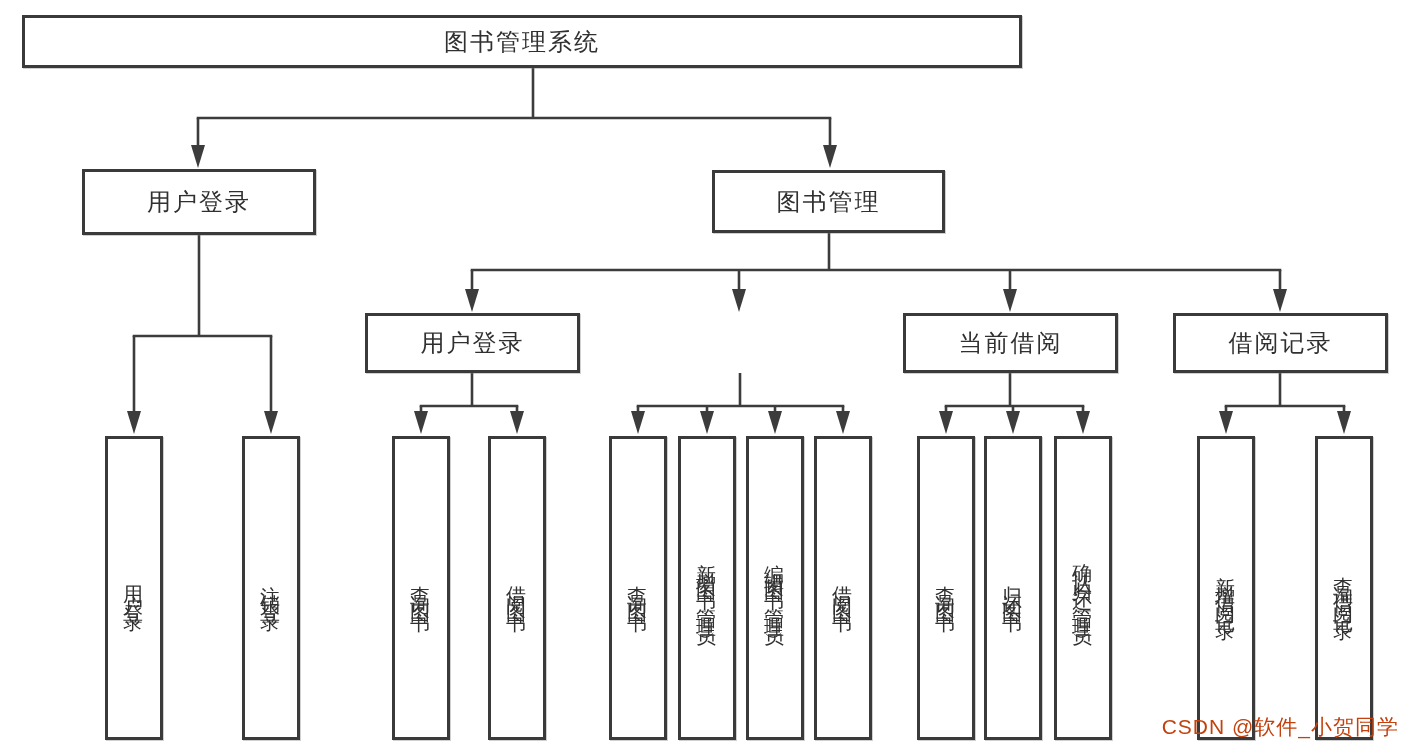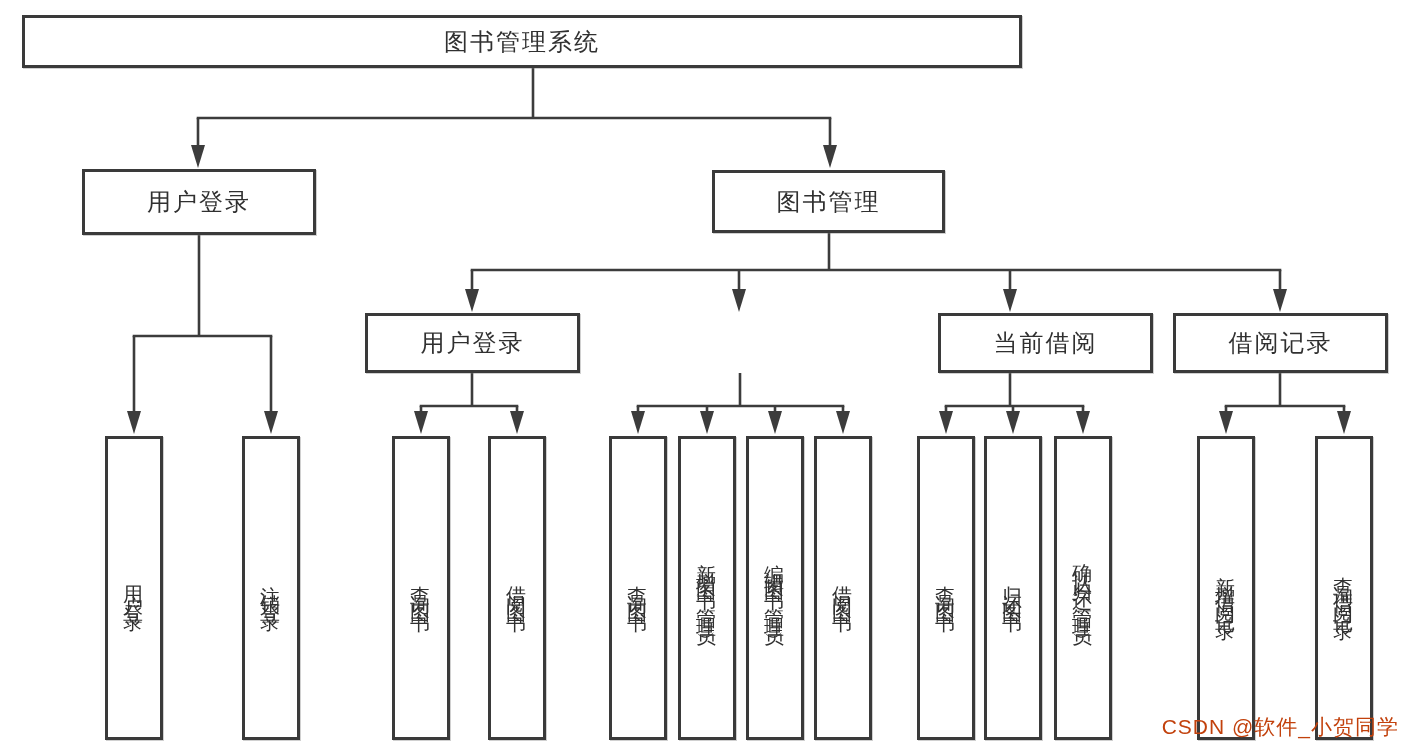--- a/index.html
+++ b/index.html
@@ -137,21 +137,21 @@
   <div class="node h" style="left:82px;top:169px;width:234px;height:66px;">
     <span class="lbl">用户登录</span>
   </div>
   <div class="node h" style="left:712px;top:170px;width:233px;height:63px;font-family:Liberation Mono, monospace;">
     <span class="lbl">图书管理</span>
   </div>
 
   <div class="node h" style="left:365px;top:313px;width:215px;height:60px;">
     <span class="lbl">用户登录</span>
   </div>
-  <div class="node h" style="left:938px;top:313px;width:215px;height:60px;">
+  <div class="node h" style="left:903px;top:313px;width:215px;height:60px;">
     <span class="lbl">当前借阅</span>
   </div>
   <div class="node h" style="left:1173px;top:313px;width:215px;height:60px;text-align:right;">
     <span class="lbl">借阅记录</span>
   </div>
 
   <div class="node v" style="left:105px;top:436px;width:58px;height:304px;">
     <span class="lbl">用户登录</span>
   </div>
   <div class="node v" style="left:242px;top:436px;width:58px;height:304px;">

